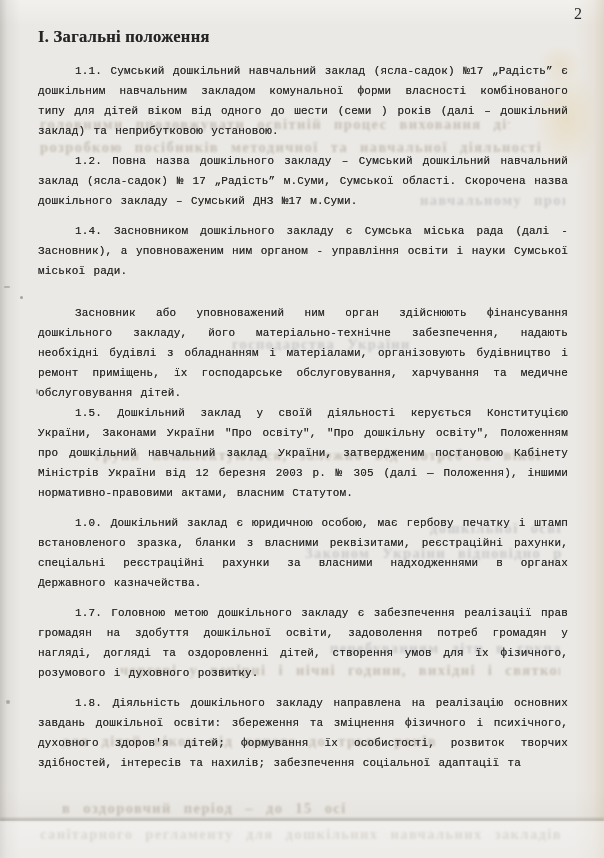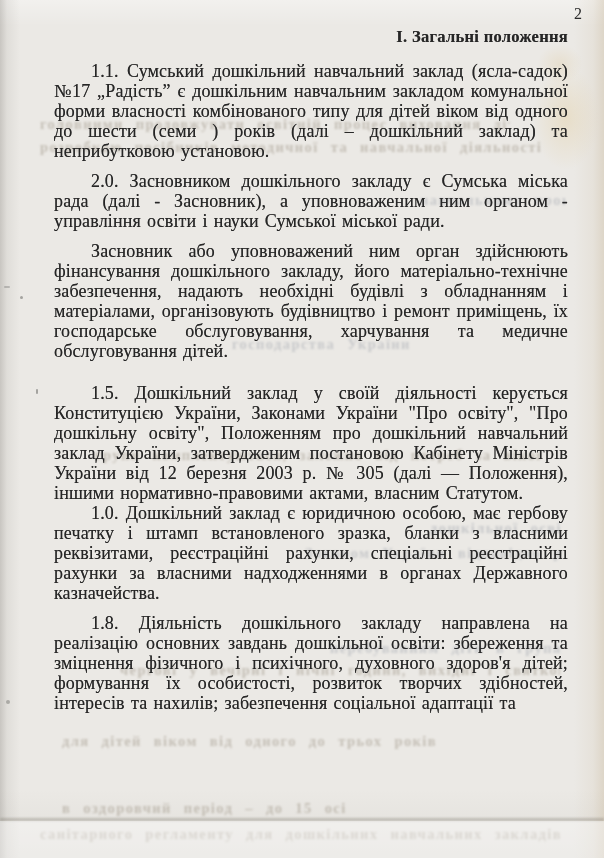--- a/index.html
+++ b/index.html
@@ -38,34 +38,35 @@
     text-shadow: 0 0 0.5px rgba(45,45,45,.65);
   }
   .page-number {
     position: absolute;
     top: 5px; right: 22px;
     font-size: 16px;
     color: #2a2a2a;
   }
   .title {
     margin: 0;
-    text-align: right;
+    text-align: left;
     font-size: 16.5px;
     font-weight: bold;
     letter-spacing: .3px;
     line-height: 21px;
   }
   .body-text p.para {
-    margin: 10px 0 0 16px;
-    font-size: 18px;
+    margin: 10px 0 0 0;
+    font-size: 11px;
     line-height: 20px;
     text-align: justify;
     text-indent: 37px;
     letter-spacing: .15px;
     word-spacing: 1.5px;
+    font-family: Liberation Mono, monospace;
   }
   .body-text p.para:nth-of-type(1) { margin-top: 14px; }
   .body-text p.para:nth-of-type(4) { margin-top: 22px; }
   .body-text p.para:nth-of-type(5) { margin-top: 0; }
   
   .bleed-layer { position: absolute; inset: 0; pointer-events: none; }
   .bleed-line {
     position: absolute;
     font-size: 14.5px;
     font-weight: bold;
@@ -102,24 +103,26 @@
       <div class="bleed-line" style="left: 120px; top: 662px; width: 440px;">чергові у вечірні і нічні години, вихідні і святкові дні</div>
       <div class="bleed-line" style="left: 62px; top: 733px; width: 385px;">для дітей віком від одного до трьох років – до 15 осіб</div>
       <div class="bleed-line" style="left: 62px; top: 800px; width: 285px;">в оздоровчий період – до 15 осіб</div>
       <div class="bleed-line" style="left: 40px; top: 826px; width: 520px;">санітарного регламенту для дошкільних навчальних закладів освіти</div>
     </div>
 
   <div class="content">
     <h1 class="title">І. Загальні положення</h1>
     <div class="body-text">
         <p class="para">1.1. Сумський дошкільний навчальний заклад (ясла-садок) №17 „Радість” є дошкільним навчальним закладом комунальної форми власності комбінованого типу для дітей віком від одного до шести (семи ) років (далі – дошкільний заклад) та неприбутковою установою.</p>
-        <p class="para">2.0. Засновником дошкільного закладу є Сумська міська рада (далі - Засновник), а уповноваженим ним органом - управління освіти і науки Сумської міської ради.</p>
+        <p class="para">1.2. Повна назва дошкільного закладу – Сумський дошкільний навчальний заклад (ясла-садок) № 17 „Радість” м.Суми, Сумської області. Скорочена назва дошкільного закладу – Сумський ДНЗ №17  м.Суми.</p>
+        <p class="para">1.4. Засновником дошкільного закладу є Сумська міська рада (далі - Засновник), а уповноваженим ним органом - управління освіти і науки Сумської міської ради.</p>
         <p class="para">Засновник або уповноважений ним орган здійснюють фінансування дошкільного закладу, його матеріально-технічне забезпечення, надають необхідні будівлі з обладнанням і матеріалами, організовують будівництво і ремонт приміщень, їх господарське обслуговування, харчування та медичне обслуговування дітей.</p>
         <p class="para">1.5. Дошкільний заклад у своїй діяльності керується Конституцією України, Законами України "Про освіту", "Про дошкільну освіту", Положенням про дошкільний навчальний заклад України, затвердженим постановою Кабінету Міністрів України від 12 березня 2003 р. № 305 (далі — Положення), іншими нормативно-правовими актами, власним Статутом.</p>
         <p class="para">1.0. Дошкільний заклад є юридичною особою, має гербову печатку і штамп встановленого зразка, бланки з власними реквізитами, реєстраційні рахунки, спеціальні реєстраційні рахунки за власними надходженнями в органах Державного казначейства.</p>
+        <p class="para">1.7. Головною метою дошкільного закладу є забезпечення реалізації прав громадян на здобуття дошкільної освіти, задоволення потреб громадян у нагляді, догляді та оздоровленні дітей, створення умов  для їх фізичного, розумового і духовного розвитку.</p>
         <p class="para">1.8. Діяльність дошкільного закладу направлена на реалізацію основних завдань дошкільної освіти: збереження та зміцнення фізичного і психічного, духовного здоров'я дітей; формування їх особистості, розвиток творчих здібностей, інтересів та нахилів; забезпечення соціальної адаптації та</p>
       </div>
   </div>
 
   <div class="page-number">2</div>
 
   <div class="edge-bottom-line"></div>
   <div class="edge-bottom-strip"></div>
 
   <div class="speck speck-1"></div>

